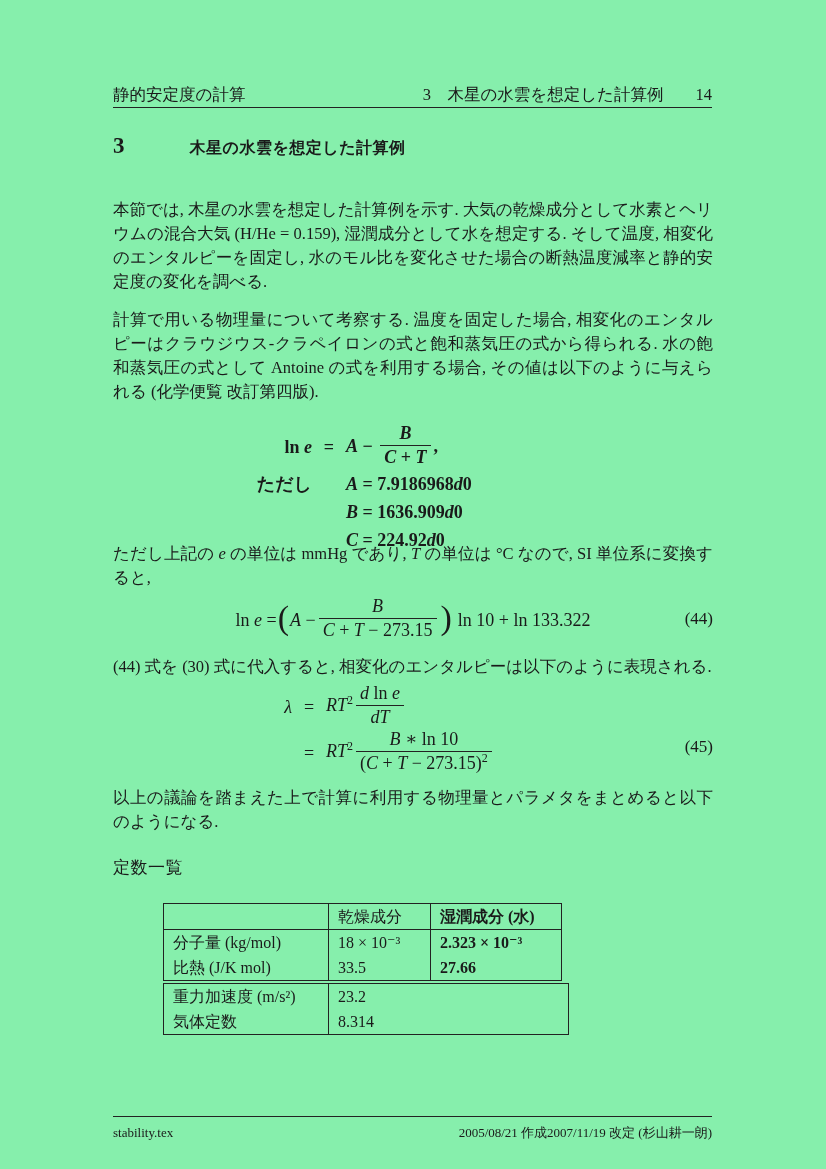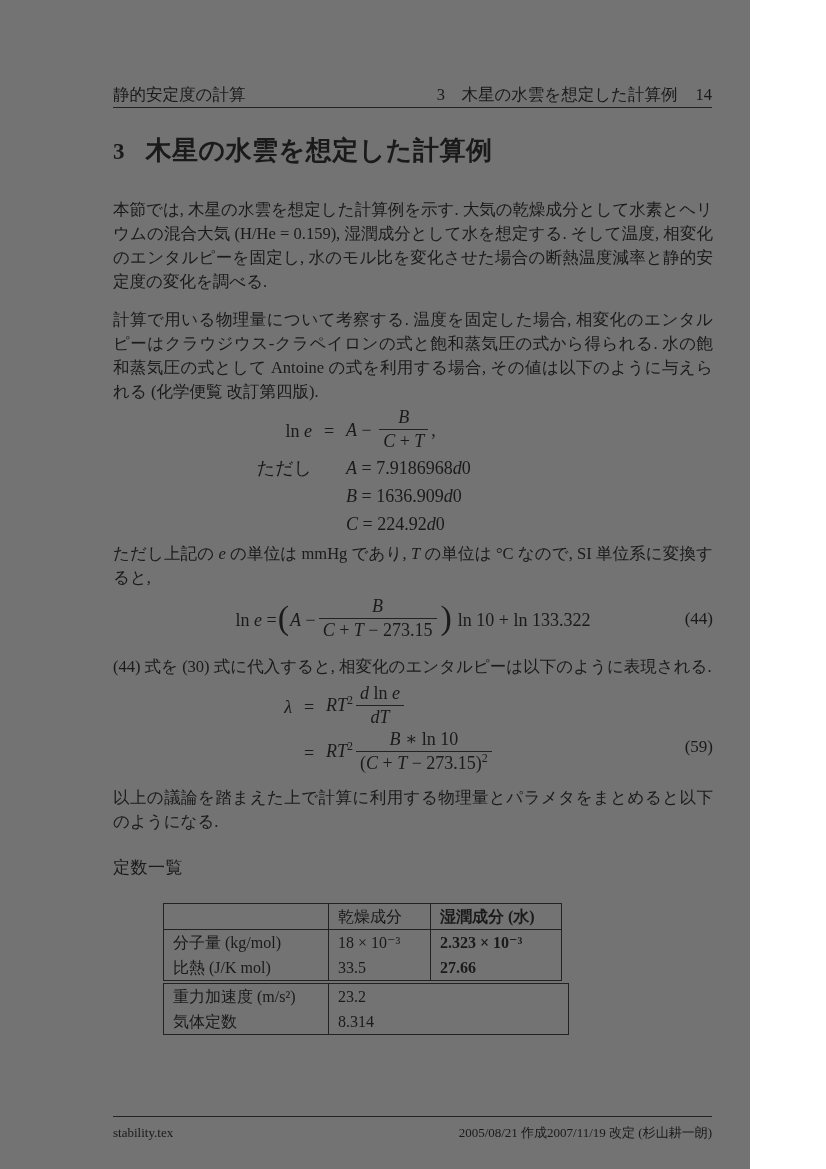--- a/index.html
+++ b/index.html
@@ -1,56 +1,56 @@
 <!DOCTYPE html>
 <html lang="ja"><head>
 <meta charset="utf-8">
 <style>
   html,body{margin:0;padding:0;background:#ffffff;}
   .page{
     position:relative;
-    width:750px;height:1169px;
-    background:#737373;
+    width:826px;height:1169px;
+    background:#86efac;
     overflow:hidden;
     color:#1a1a1a;
     font-family:"Liberation Serif","DejaVu Serif",serif;
   }
   
   .header{
     position:absolute;left:113px;width:599px;top:84px;
     display:flex;justify-content:space-between;align-items:baseline;
     font-size:16.5px;
   }
-  .header-right{display:flex;gap:18px;align-items:baseline;}
+  .header-right{display:flex;gap:32px;align-items:baseline;}
   .header-rule{
     position:absolute;left:113px;width:599px;top:107px;
     border-top:1.4px solid #222;
   }
   
   .section-heading{
     position:absolute;left:113px;top:133px;
     display:flex;gap:21px;align-items:baseline;
     font-weight:bold;
   }
   .section-number{font-size:23px;font-family:"Liberation Serif","DejaVu Serif",serif;}
-  .section-title{font-size:26px;font-family:"Liberation Sans","DejaVu Sans",sans-serif;letter-spacing:.5px;}
+  .section-title{font-size:16px;font-family:"Liberation Sans","DejaVu Sans",sans-serif;letter-spacing:.5px;margin-left:44px;}
   
   .para{
     position:absolute;left:113px;width:600px;
     font-size:16.5px;line-height:24px;
     text-align:justify;
   }
   .p1{top:198px;}
   .p2{top:308px;}
   .p3{top:542px;}
   .p4{top:655px;}
   .p5{top:786px;}
   
   .eqblock{position:absolute;left:113px;width:600px;font-size:18px;}
-  .eq-antoine{top:408px;}
+  .eq-antoine{top:424px;font-weight:bold;}
   .eq-45{top:684px;}
   .eqrows{transform:translateX(-28px);}
   .eqrow{display:flex;justify-content:center;align-items:center;}
   .eqrow.tall{min-height:46px;}
   .eqrow.short{min-height:28px;}
   .eqcol1{width:78px;text-align:right;}
   .eqcol2{width:34px;text-align:center;}
   .eqcol3{width:190px;text-align:left;white-space:nowrap;}
   .eq-45 .eqcol3{width:230px;}
   .tk-it{font-style:italic;}
@@ -172,21 +172,21 @@
         <span class="eqcol1"><span class="tk-it">λ</span></span>
         <span class="eqcol2">=</span>
         <span class="eqcol3"><span><span class="tk-it">RT</span><span class="tk-sup">2</span></span><span class="frac"><span class="num"><span class="tk-it">d</span><span> ln </span><span class="tk-it">e</span></span><span class="den"><span class="tk-it">dT</span></span></span></span>
       </div>
       <div class="eqrow tall">
         <span class="eqcol1"></span>
         <span class="eqcol2">=</span>
         <span class="eqcol3"><span><span class="tk-it">RT</span><span class="tk-sup">2</span></span><span class="frac"><span class="num"><span class="tk-it">B</span><span> ∗ ln 10</span></span><span class="den"><span>(</span><span class="tk-it">C</span><span> + </span><span class="tk-it">T</span><span> − 273.15)</span><span class="tk-sup">2</span></span></span></span>
       </div>
     </div>
-    <span class="eqnum">(59)</span>
+    <span class="eqnum">(45)</span>
   </div>
 
   <div class="para p5">以上の議論を踏まえた上で計算に利用する物理量とパラメタをまとめると以下のようになる.</div>
 
   <div class="constants-heading">定数一覧</div>
 
   <div class="tablewrap">
     <table class="ctable">
       <tbody>
           <tr class="hdr">

